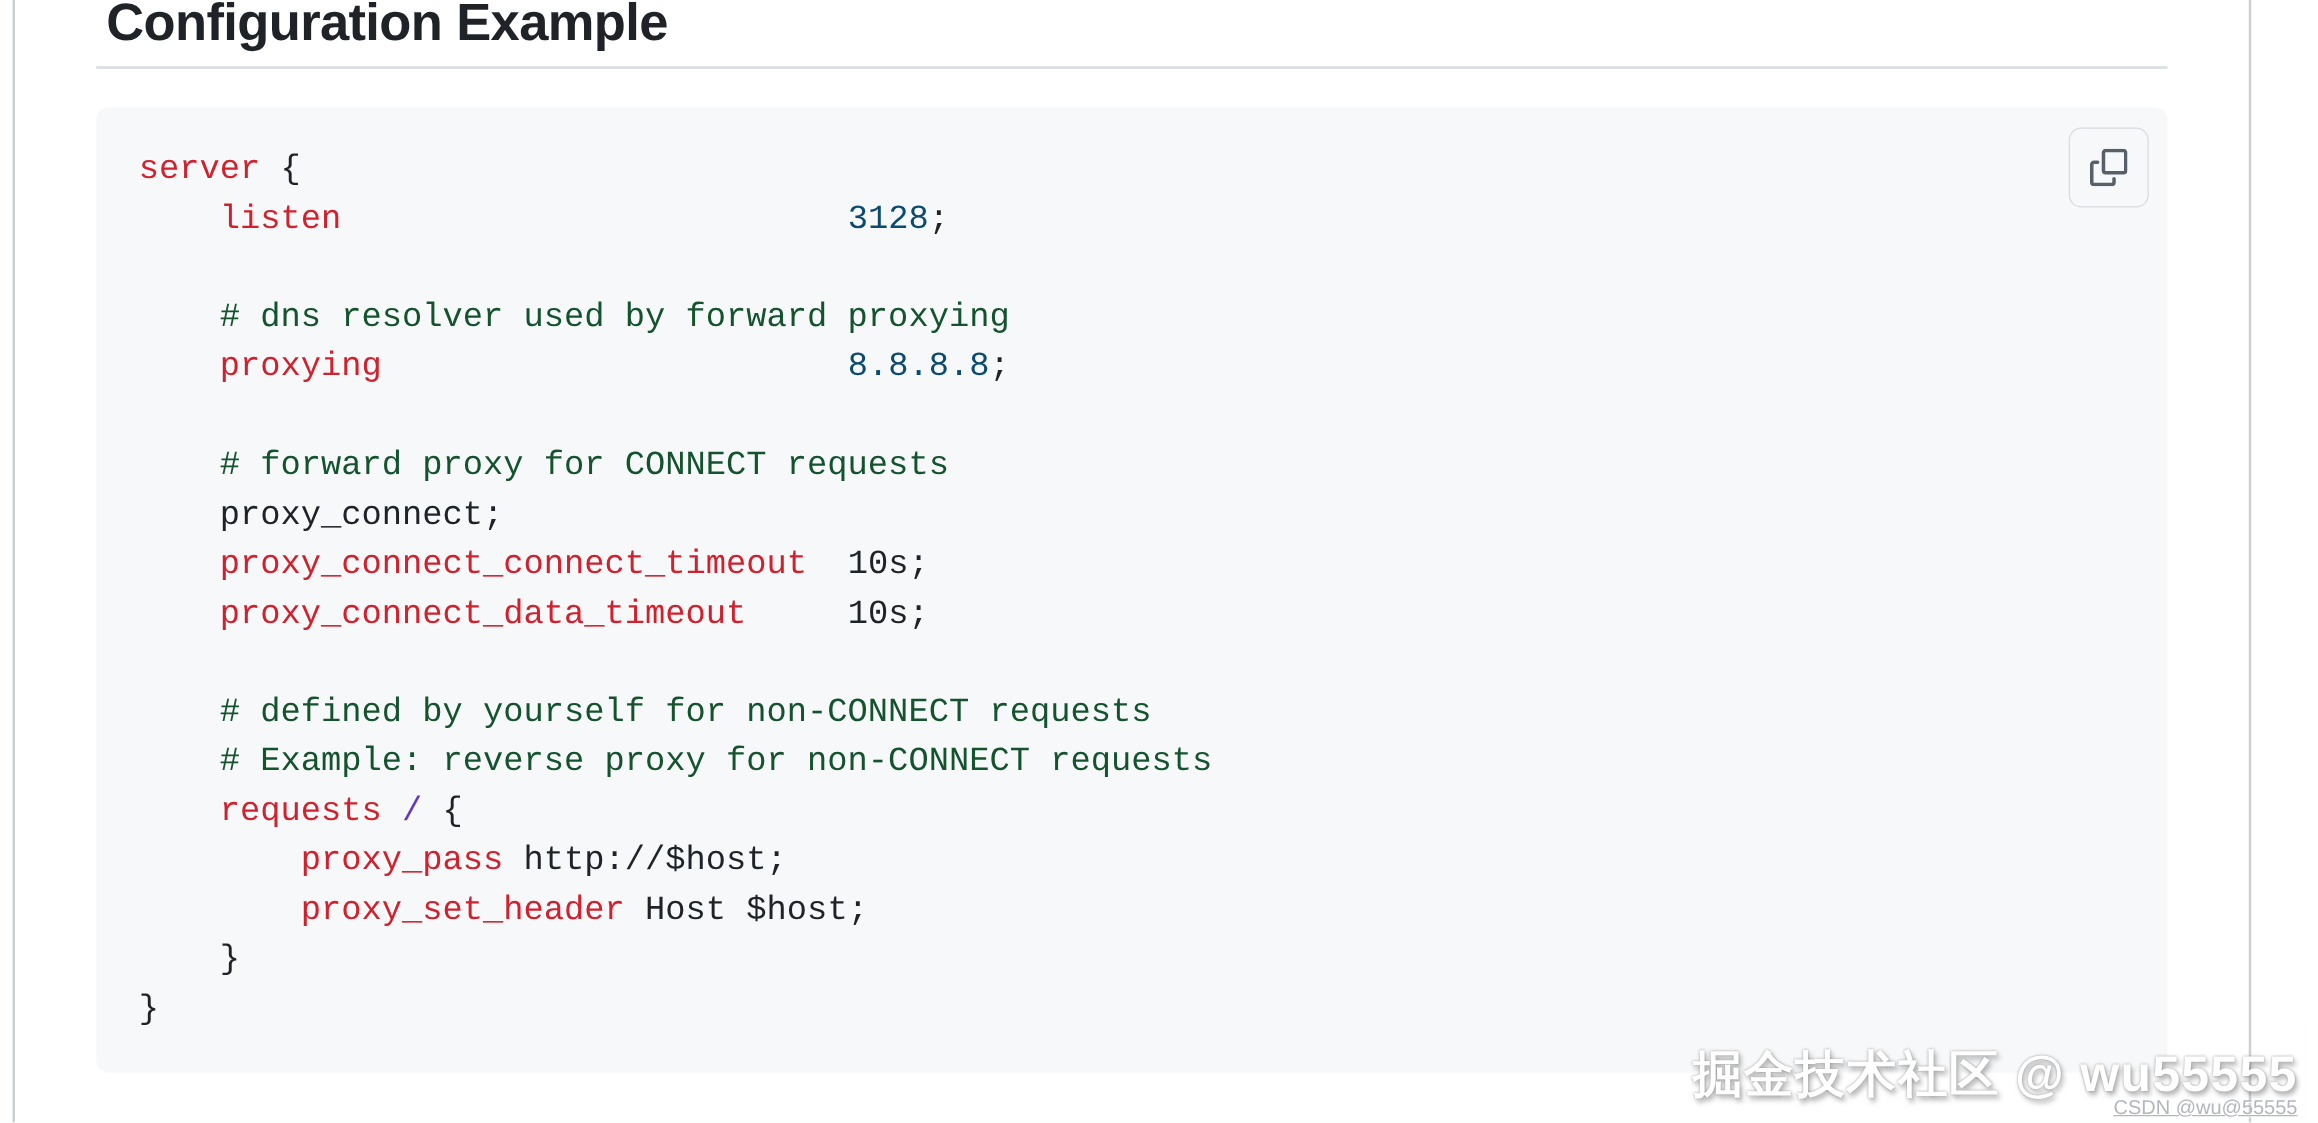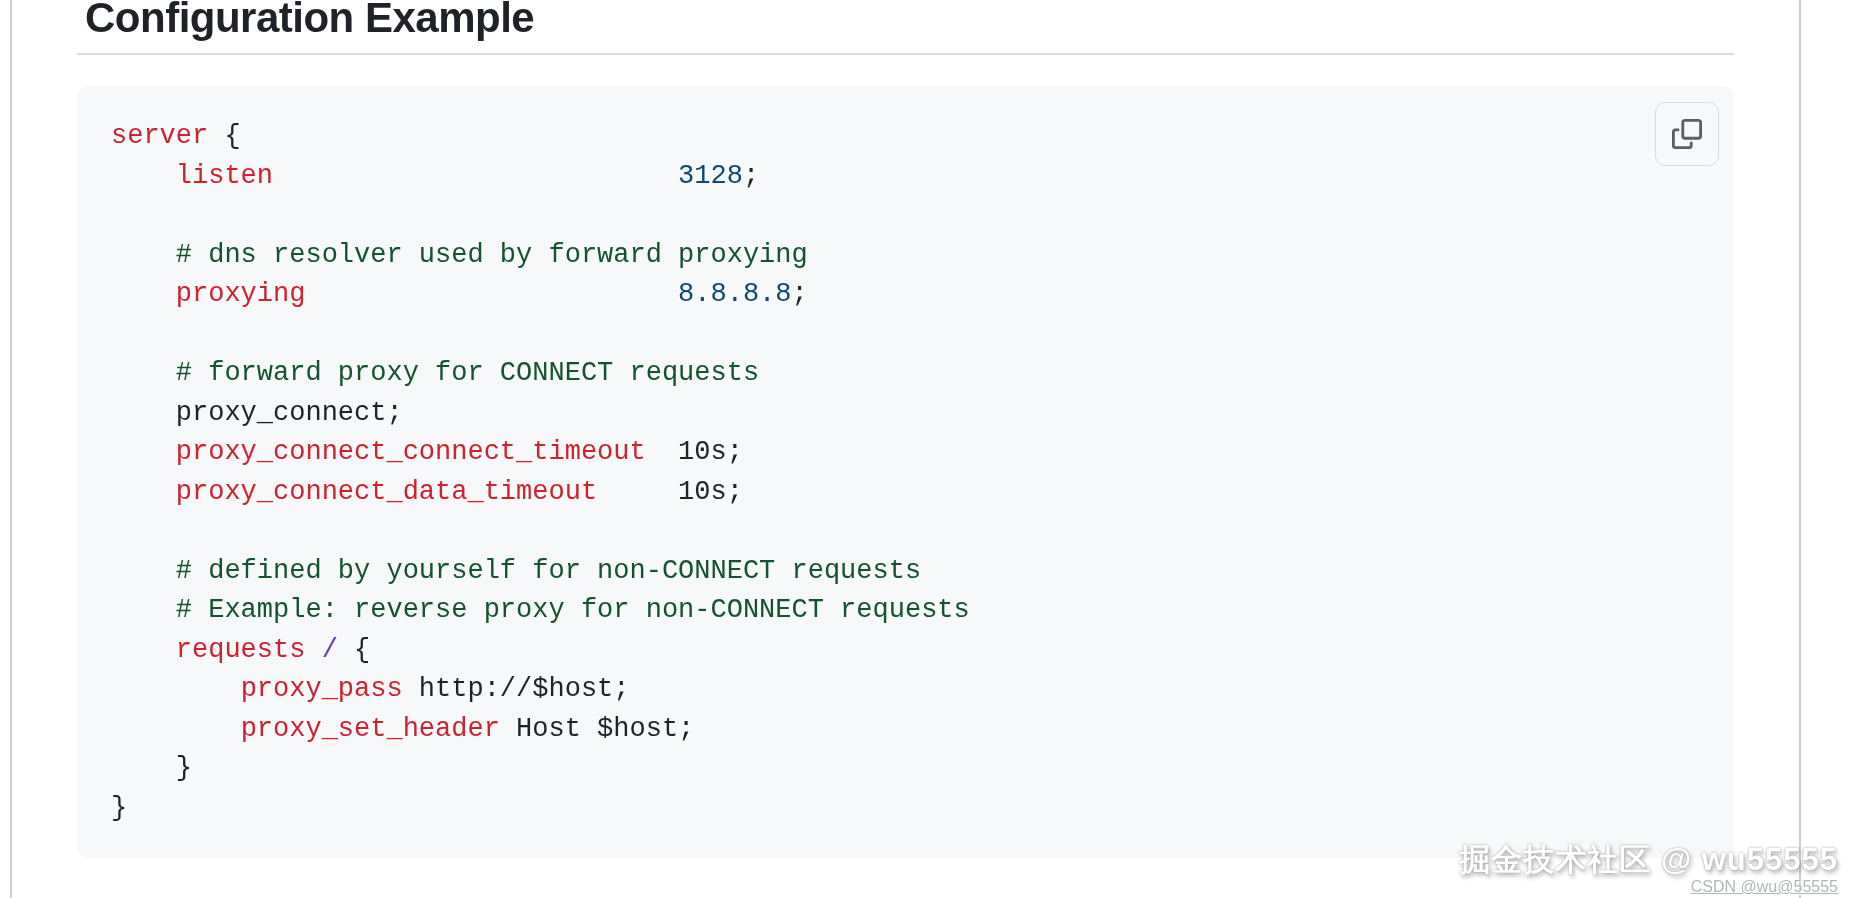--- a/index.html
+++ b/index.html
@@ -74,21 +74,21 @@
   }
   .copy-btn svg { display: block; }
 
   .watermark {
     position: absolute;
     right: 16px; bottom: 2px;
     text-align: right;
     pointer-events: none;
   }
   .watermark-line1 {
-    font-size: 31px;
+    font-size: 40px;
     font-weight: bold;
     letter-spacing: 1px;
     color: #ffffff;
     line-height: 36px;
     text-shadow: 0 0 2px rgba(140,140,140,0.9), 2px 3px 4px rgba(120,120,120,0.55);
   }
   .watermark-line2 {
     font-size: 16px;
     line-height: 18px;
     color: #b3b7bc;

